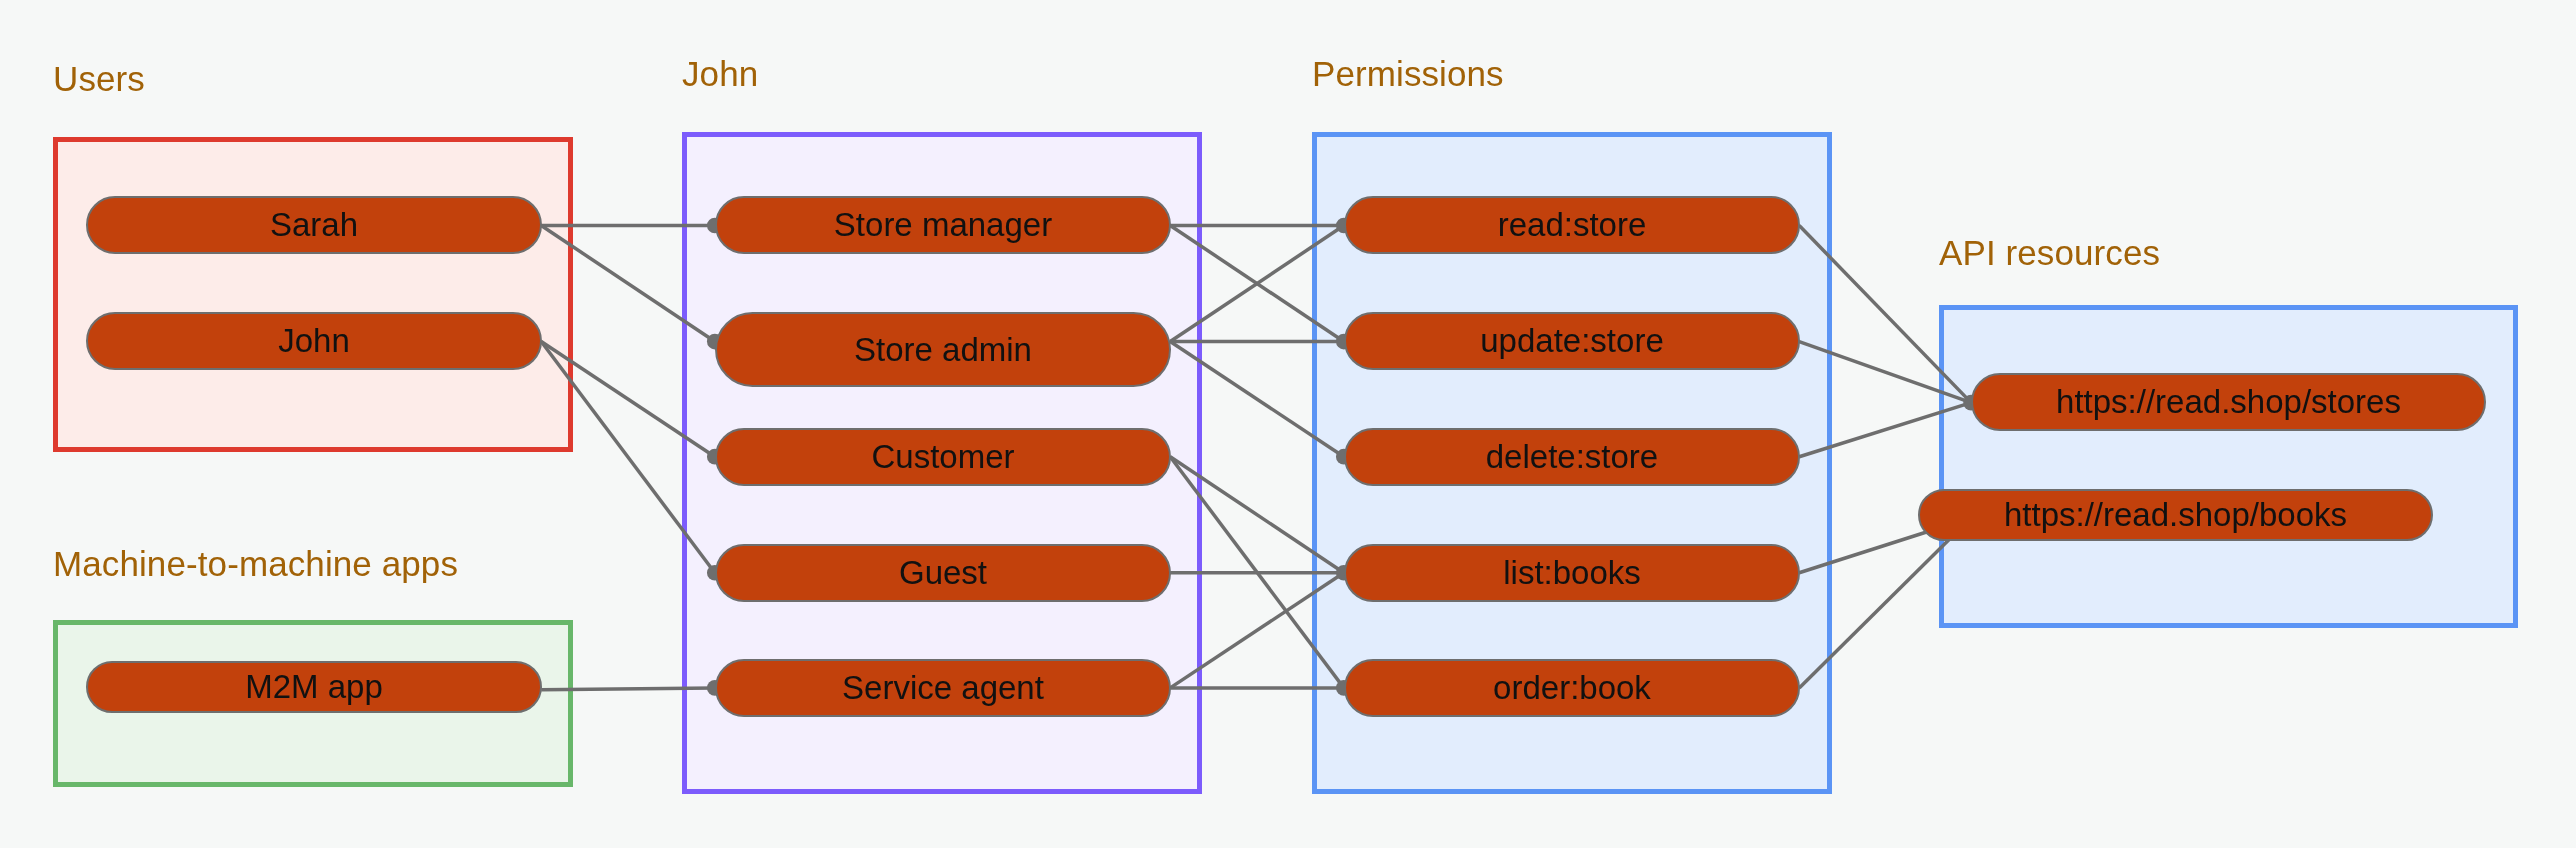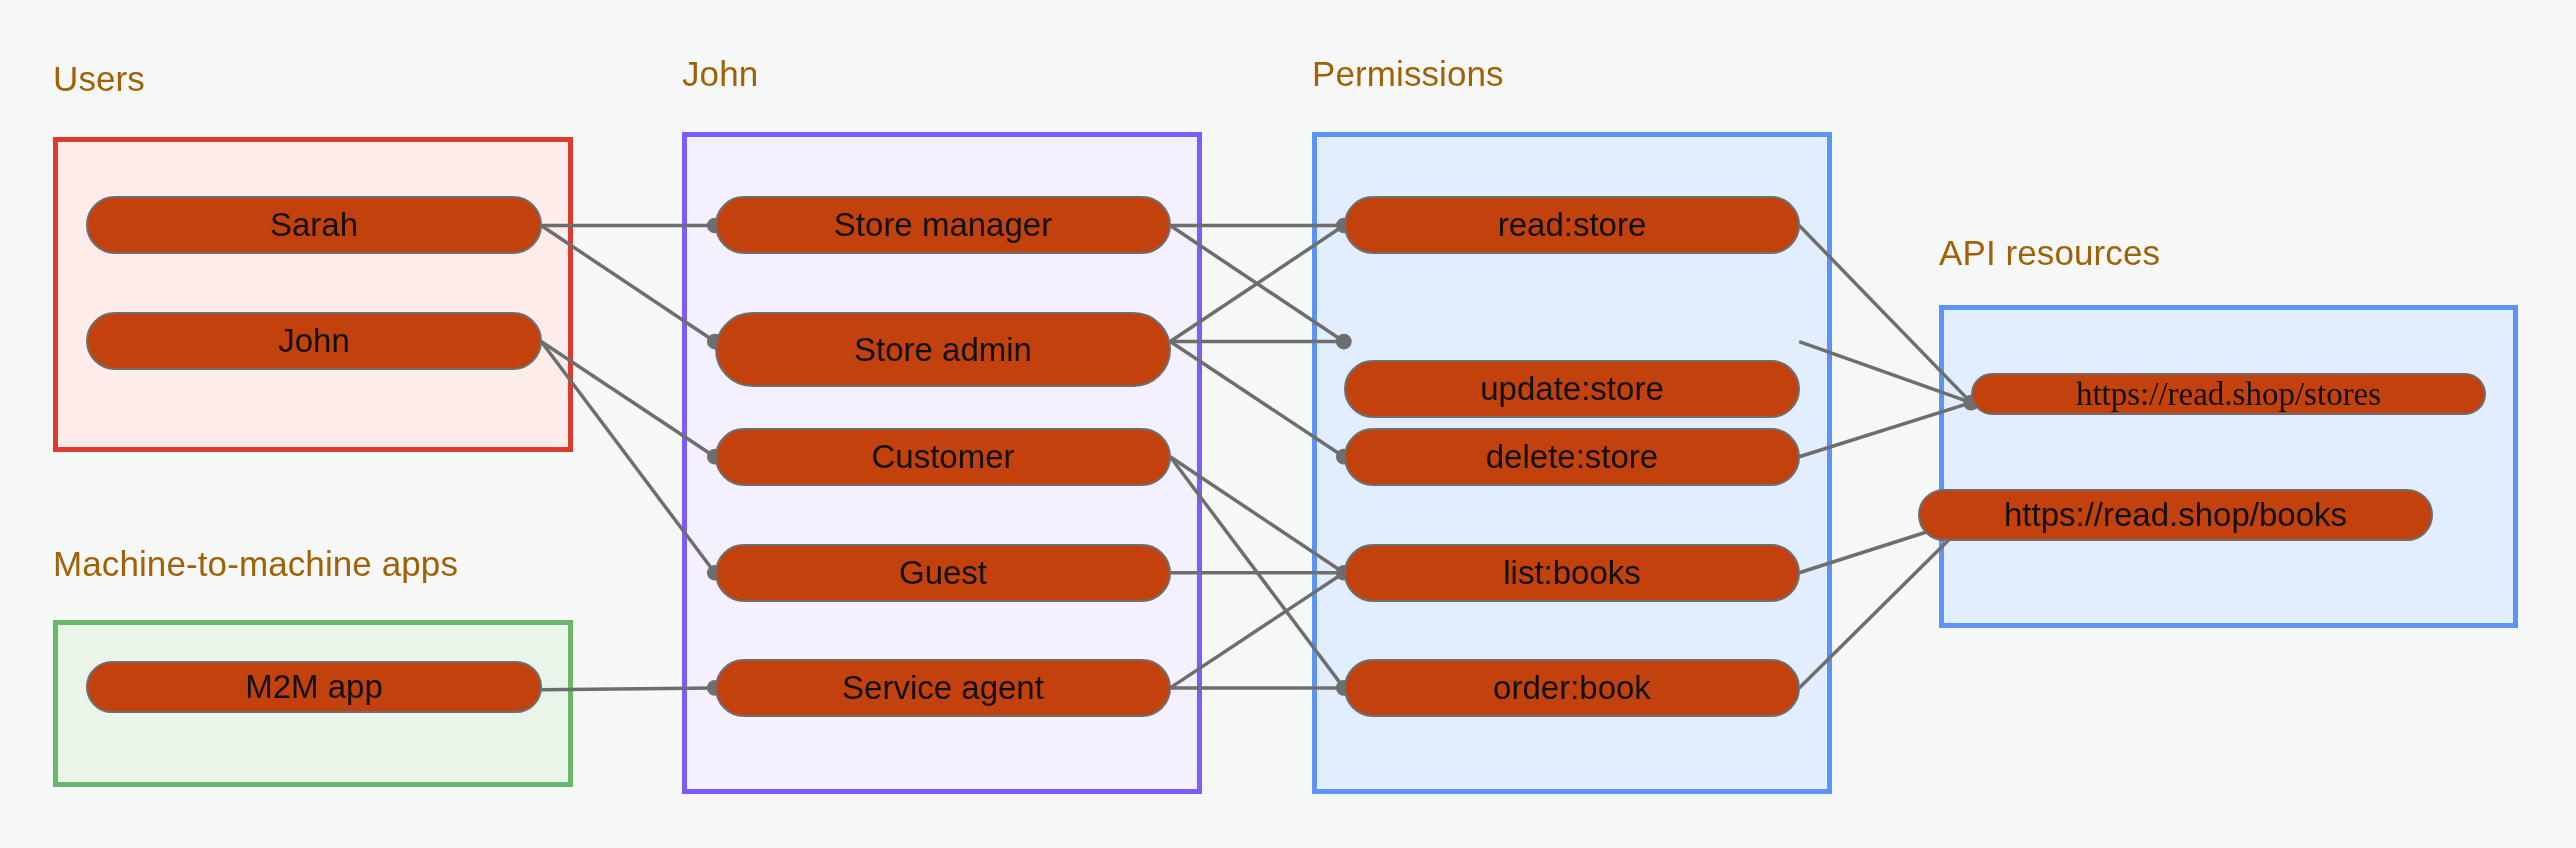--- a/index.html
+++ b/index.html
@@ -93,21 +93,21 @@
   <div id="nodes-layer">
       <div class="node" style="left: 86px; top: 196px; width: 456px; height: 58px;">Sarah</div>
       <div class="node" style="left: 86px; top: 312px; width: 456px; height: 58px;">John</div>
       <div class="node" style="left: 86px; top: 661px; width: 456px; height: 52px;">M2M app</div>
       <div class="node" style="left: 715px; top: 196px; width: 456px; height: 58px;">Store manager</div>
       <div class="node" style="left: 715px; top: 312px; width: 456px; height: 75px;">Store admin</div>
       <div class="node" style="left: 715px; top: 428px; width: 456px; height: 58px;">Customer</div>
       <div class="node" style="left: 715px; top: 544px; width: 456px; height: 58px;">Guest</div>
       <div class="node" style="left: 715px; top: 659px; width: 456px; height: 58px;">Service agent</div>
       <div class="node" style="left: 1344px; top: 196px; width: 456px; height: 58px;">read:store</div>
-      <div class="node" style="left: 1344px; top: 312px; width: 456px; height: 58px; margin-top: 48px;">update:store</div>
+      <div class="node" style="left: 1344px; top: 312px; width: 456px; height: 58px;">update:store</div>
       <div class="node" style="left: 1344px; top: 428px; width: 456px; height: 58px;">delete:store</div>
       <div class="node" style="left: 1344px; top: 544px; width: 456px; height: 58px; text-align: right;">list:books</div>
       <div class="node" style="left: 1344px; top: 659px; width: 456px; height: 58px;">order:book</div>
-      <div class="node" style="left: 1971px; top: 373px; width: 515px; height: 42px; font-family: Liberation Serif, serif;">https://read.shop/stores</div>
+      <div class="node" style="left: 1971px; top: 373px; width: 515px; height: 58px;">https://read.shop/stores</div>
       <div class="node" style="left: 1918px; top: 489px; width: 515px; height: 52px;">https://read.shop/books</div>
     </div>
 </div>
 
 
 </body></html>

